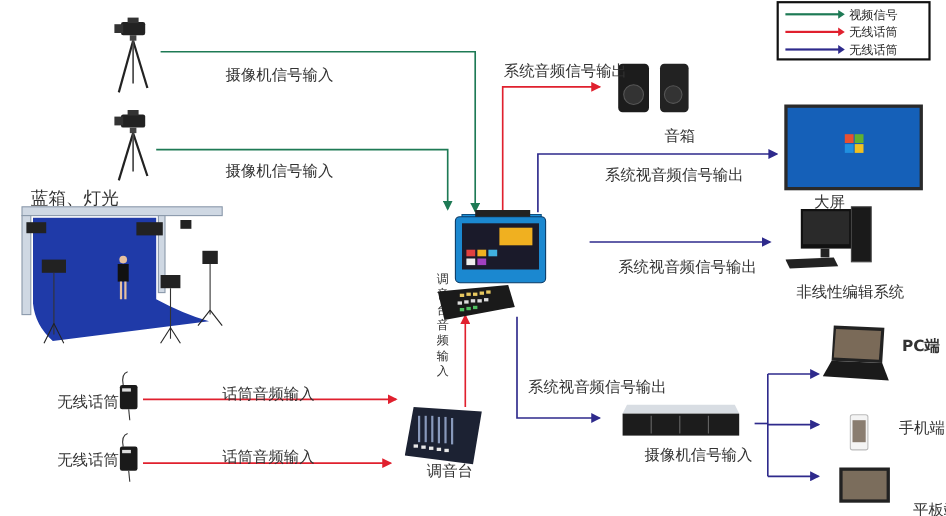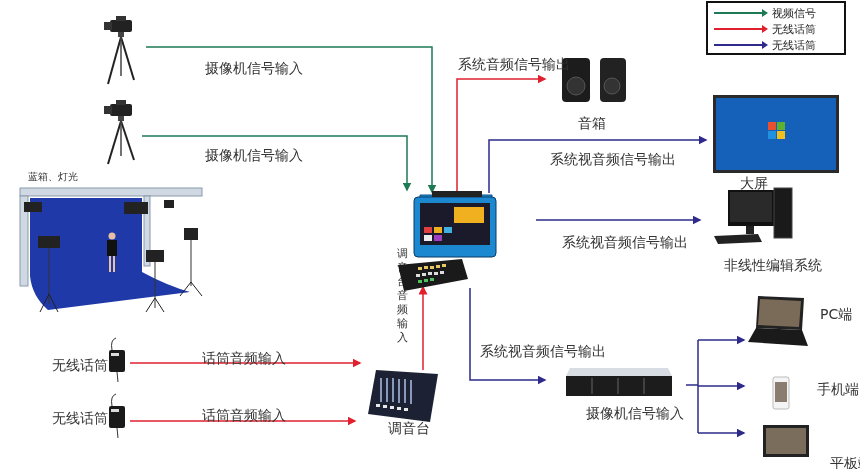--- a/index.html
+++ b/index.html
@@ -83,21 +83,21 @@
     <rect x="2" y="8" width="8" height="8" fill="#333"></rect>
     <rect x="14" y="2" width="10" height="5" fill="#333"></rect>
   <rect x="16" y="18" width="6" height="5" fill="#444"></rect>
   <line x1="19" y1="23" x2="6" y2="66" stroke="#222" stroke-width="2"></line>
     <line x1="19" y1="23" x2="32" y2="62" stroke="#222" stroke-width="2"></line>
     <line x1="19" y1="23" x2="19" y2="58" stroke="#444" stroke-width="1.5"></line>
 </svg>
 <span class="lbl" style="left:205px;top:60px;">摄像机信号输入</span>
 <span class="lbl" style="left:205px;top:147px;">摄像机信号输入</span>
 
-<span class="lbl" style="left:28px;top:170px;font-size:10px;">蓝箱、灯光</span>
+<span class="lbl" style="left:28px;top:170px;font-size:16px;">蓝箱、灯光</span>
 <svg class="dev" style="left:18px;top:186px;" width="200" height="130">
   <rect x="2" y="2" width="182" height="8" fill="#cfd8e3" stroke="#8a99aa"></rect>
   <rect x="2" y="10" width="8" height="90" fill="#cfd8e3" stroke="#8a99aa"></rect>
   <rect x="126" y="10" width="6" height="70" fill="#cfd8e3" stroke="#8a99aa"></rect>
   <path d="M12,12 L124,12 L124,86 Q150,100 172,106 L30,124 Q14,110 12,90 Z" fill="#1f3aa8"></path>
   <rect x="6" y="16" width="18" height="10" fill="#222"></rect>
     <rect x="106" y="16" width="24" height="12" fill="#222"></rect>
     <rect x="146" y="14" width="10" height="8" fill="#222"></rect>
   <rect x="20" y="50" width="22" height="12" fill="#222"></rect>
     <line x1="31" y1="62" x2="31" y2="118" stroke="#333"></line>
@@ -190,21 +190,21 @@
     </g>
 </svg>
 
 <svg class="dev" style="left:560px;top:56px;" width="70" height="48">
   <rect x="2" y="2" width="28" height="44" rx="4" fill="#1c1c1c"></rect>
     <circle cx="16" cy="30" r="9" fill="#333" stroke="#555"></circle>
   <rect x="40" y="2" width="26" height="44" rx="4" fill="#222"></rect>
     <circle cx="52" cy="30" r="8" fill="#333" stroke="#555"></circle>
 </svg>
 <span class="lbl" style="left:458px;top:56px;">系统音频信号输出</span>
-<span class="lbl" style="left:578px;top:115px;">音箱</span>
+<span class="lbl" style="left:604px;top:115px;">音箱</span>
 
 <svg class="dev" style="left:712px;top:94px;" width="128" height="80">
   <rect x="1" y="1" width="126" height="78" fill="#2a2a2a"></rect>
   <rect x="4" y="4" width="120" height="72" fill="#1560b8"></rect>
   <rect x="56" y="28" width="8" height="8" fill="#e85030"></rect>
     <rect x="65" y="28" width="8" height="8" fill="#60b030"></rect>
     <rect x="56" y="37" width="8" height="8" fill="#2090e0"></rect>
     <rect x="65" y="37" width="8" height="8" fill="#f0c020"></rect>
 </svg>
 <span class="lbl" style="left:550px;top:151px;">系统视音频信号输出</span>
@@ -230,21 +230,21 @@
     </g>
 </svg>
 <span class="lbl" style="left:480px;top:343px;">系统视音频信号输出</span>
 <span class="lbl" style="left:586px;top:405px;">摄像机信号输入</span>
 
 <svg class="dev" style="left:748px;top:294px;" width="62" height="56">
   <path d="M10,2 L56,4 L54,36 L8,34 Z" fill="#222"></path>
     <path d="M12,5 L53,7 L51,33 L10,31 Z" fill="#7a6a58"></path>
   <path d="M8,34 L54,36 L60,52 L0,48 Z" fill="#1a1a1a"></path>
 </svg>
-<span class="lbl" style="left:820px;top:306px;">PC端</span>
+<span class="lbl" style="left:820px;top:306px;font-weight:bold;">PC端</span>
 <svg class="dev" style="left:772px;top:376px;" width="18" height="34">
   <rect x="1" y="1" width="16" height="32" rx="2" fill="#f4f4f4" stroke="#bbb"></rect>
     <rect x="3" y="6" width="12" height="20" fill="#8a7d70"></rect>
 </svg>
 <span class="lbl" style="left:817px;top:381px;">手机端</span>
 <svg class="dev" style="left:762px;top:424px;" width="48" height="34">
   <rect x="1" y="1" width="46" height="32" fill="#222"></rect>
     <rect x="4" y="4" width="40" height="26" fill="#7b6d5c"></rect>
 </svg>
 <span class="lbl" style="left:816px;top:455px;margin-left:14px;">平板端</span>

